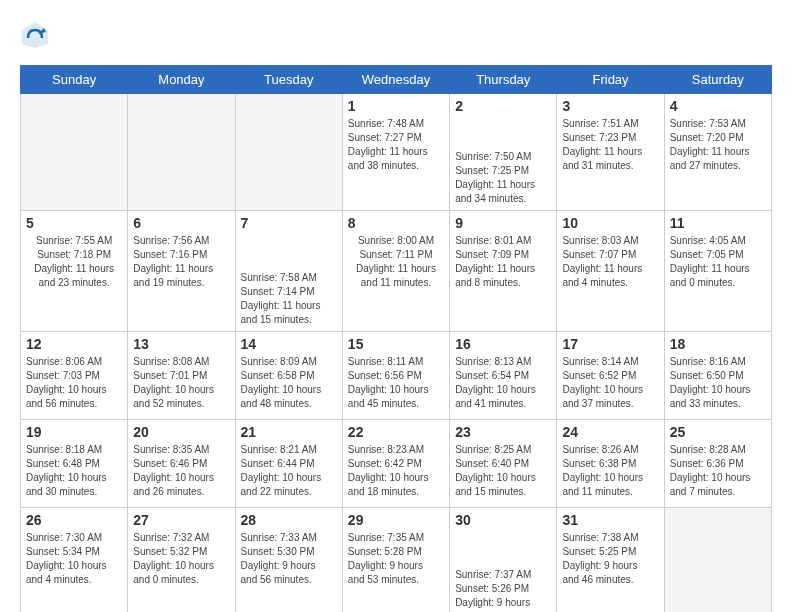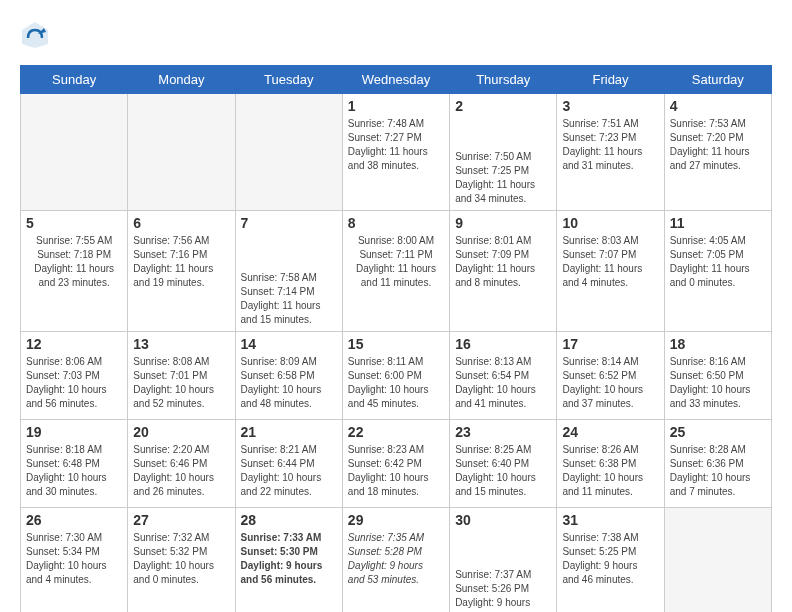--- a/index.html
+++ b/index.html
@@ -224,21 +224,21 @@
         <td>
           <div class="day-num">14</div>
           <div class="day-info" style="white-space: pre-line;">Sunrise: 8:09 AM
 Sunset: 6:58 PM
 Daylight: 10 hours
 and 48 minutes.</div>
         </td>
         <td>
           <div class="day-num">15</div>
           <div class="day-info" style="white-space: pre-line;">Sunrise: 8:11 AM
-Sunset: 6:00 PM
+Sunset: 6:56 PM
 Daylight: 10 hours
 and 45 minutes.</div>
         </td>
         <td>
           <div class="day-num">16</div>
           <div class="day-info" style="white-space: pre-line;">Sunrise: 8:13 AM
 Sunset: 6:54 PM
 Daylight: 10 hours
 and 41 minutes.</div>
         </td>
@@ -260,21 +260,21 @@
       <tr>
         <td>
           <div class="day-num">19</div>
           <div class="day-info" style="white-space: pre-line;">Sunrise: 8:18 AM
 Sunset: 6:48 PM
 Daylight: 10 hours
 and 30 minutes.</div>
         </td>
         <td>
           <div class="day-num">20</div>
-          <div class="day-info" style="white-space: pre-line;">Sunrise: 2:20 AM
+          <div class="day-info" style="white-space: pre-line;">Sunrise: 8:35 AM
 Sunset: 6:46 PM
 Daylight: 10 hours
 and 26 minutes.</div>
         </td>
         <td>
           <div class="day-num">21</div>
           <div class="day-info" style="white-space: pre-line;">Sunrise: 8:21 AM
 Sunset: 6:44 PM
 Daylight: 10 hours
 and 22 minutes.</div>
@@ -318,28 +318,28 @@
         </td>
         <td>
           <div class="day-num">27</div>
           <div class="day-info" style="white-space: pre-line;">Sunrise: 7:32 AM
 Sunset: 5:32 PM
 Daylight: 10 hours
 and 0 minutes.</div>
         </td>
         <td>
           <div class="day-num">28</div>
-          <div class="day-info" style="white-space: pre-line; font-weight: bold;">Sunrise: 7:33 AM
+          <div class="day-info" style="white-space: pre-line;">Sunrise: 7:33 AM
 Sunset: 5:30 PM
 Daylight: 9 hours
 and 56 minutes.</div>
         </td>
         <td>
           <div class="day-num">29</div>
-          <div class="day-info" style="white-space: pre-line; font-style: italic;">Sunrise: 7:35 AM
+          <div class="day-info" style="white-space: pre-line;">Sunrise: 7:35 AM
 Sunset: 5:28 PM
 Daylight: 9 hours
 and 53 minutes.</div>
         </td>
         <td>
           <div class="day-num">30</div>
           <div class="day-info" style="white-space: pre-line; margin-top: 40px;">Sunrise: 7:37 AM
 Sunset: 5:26 PM
 Daylight: 9 hours
 and 49 minutes.</div>

